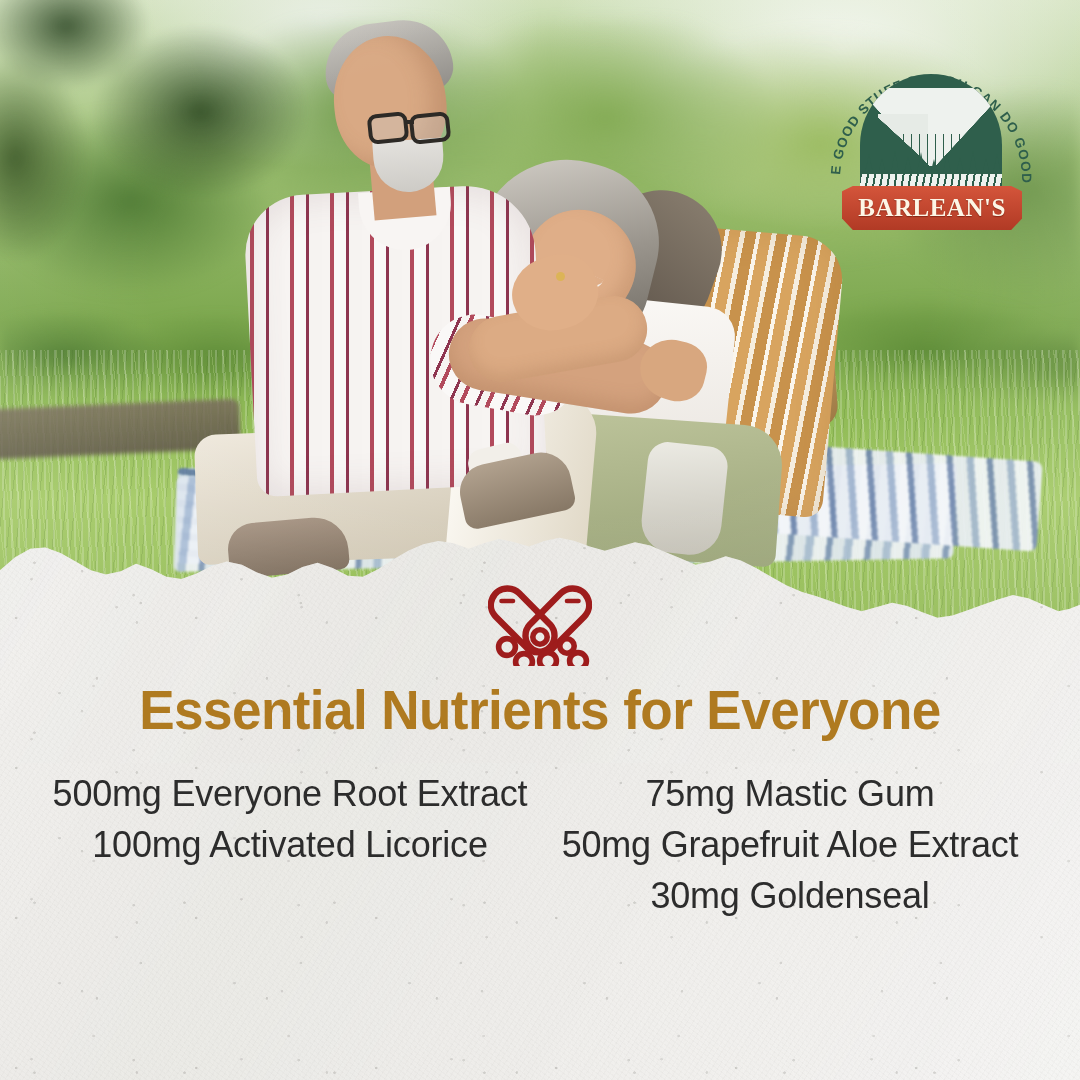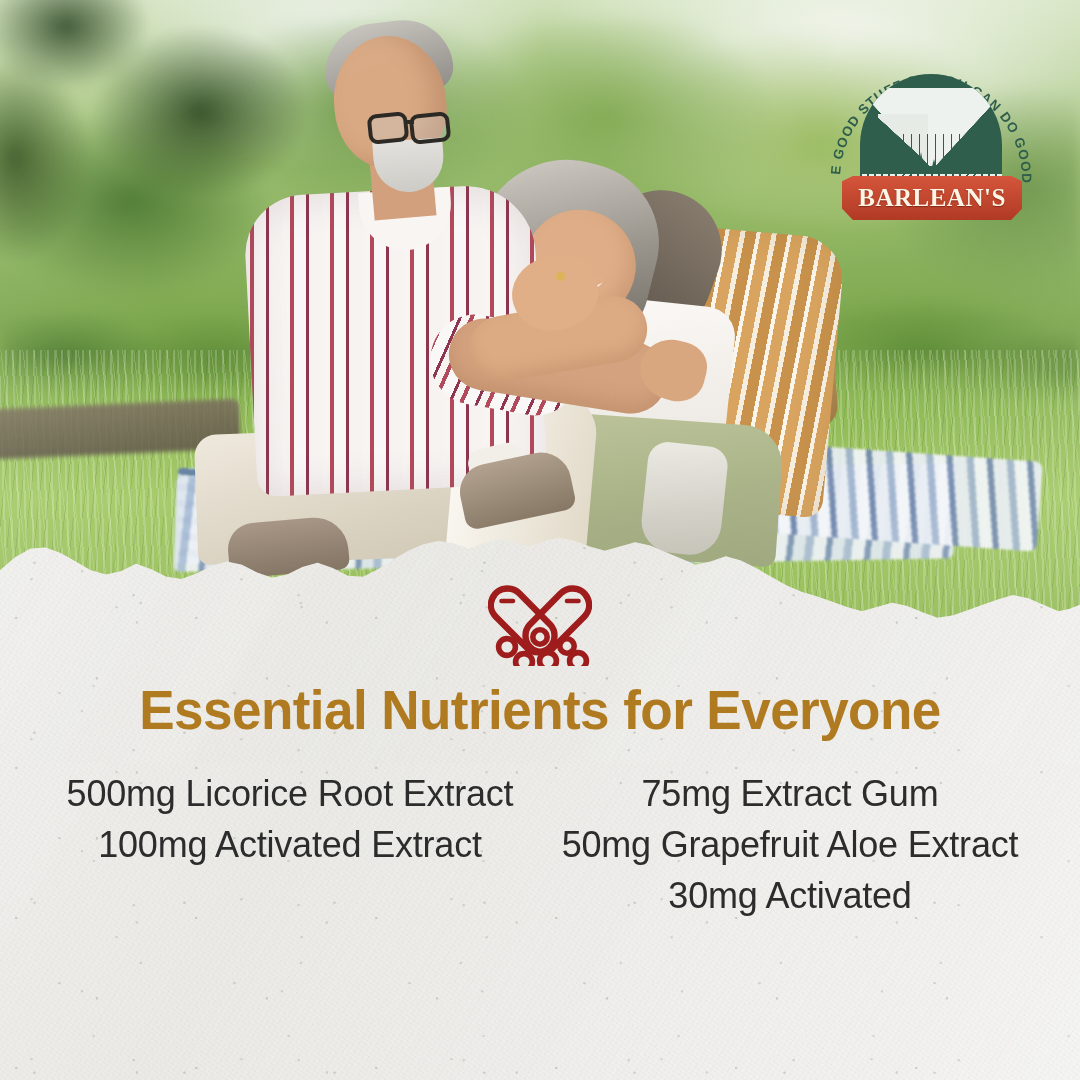--- a/index.html
+++ b/index.html
@@ -298,21 +298,21 @@
     position:absolute; bottom:0; width:0; height:0;
     border-left:5px solid transparent; border-right:5px solid transparent;
     border-bottom:24px solid #2f5f4c;
   }
   .logo-field{
     position:absolute; left:0; bottom:0; width:142px; height:26px;
     background:
       repeating-linear-gradient(100deg, #2f5f4c 0 2px, #eef2ee 2px 7px);
   }
   .logo-ribbon{
-    position:absolute; left:16px; top:140px; width:180px; height:56px;
+    position:absolute; left:16px; top:150px; width:180px; height:56px;
   }
   .logo-ribbon-bg{
     position:absolute; left:0; top:6px; width:180px; height:44px;
     background:linear-gradient(180deg,#d4553b,#b13a25);
     border-radius:6px;
     clip-path:polygon(0% 12%, 6% 0%, 94% 0%, 100% 12%, 100% 74%, 94% 100%, 6% 100%, 0% 74%);
     box-shadow:0 1px 2px rgba(0,0,0,.25);
   }
   .logo-ribbon-txt{
     position:absolute; left:0; top:14px; width:180px; text-align:center;
@@ -539,25 +539,25 @@
         <circle cx="36" cy="84" r="8.4"></circle>
         <circle cx="60" cy="83" r="8.4"></circle>
         <circle cx="90" cy="83" r="8.4"></circle>
       </g>
     </svg>
 
     <div class="headline">Essential Nutrients for Everyone</div>
 
     <div class="ing-grid">
       <div class="ing-col left">
-        <div class="ing-line">500mg Licorice Root Extract</div>
-        <div class="ing-line">100mg Activated Extract</div>
+        <div class="ing-line">500mg Everyone Root Extract</div>
+        <div class="ing-line">100mg Activated Licorice</div>
       </div>
       <div class="ing-col right">
-        <div class="ing-line">75mg Extract Gum</div>
+        <div class="ing-line">75mg Mastic Gum</div>
         <div class="ing-line">50mg Grapefruit Aloe Extract</div>
-        <div class="ing-line">30mg Activated</div>
+        <div class="ing-line">30mg Goldenseal</div>
       </div>
     </div>
 
 
   </div>
 </div>
 
 </body></html>

